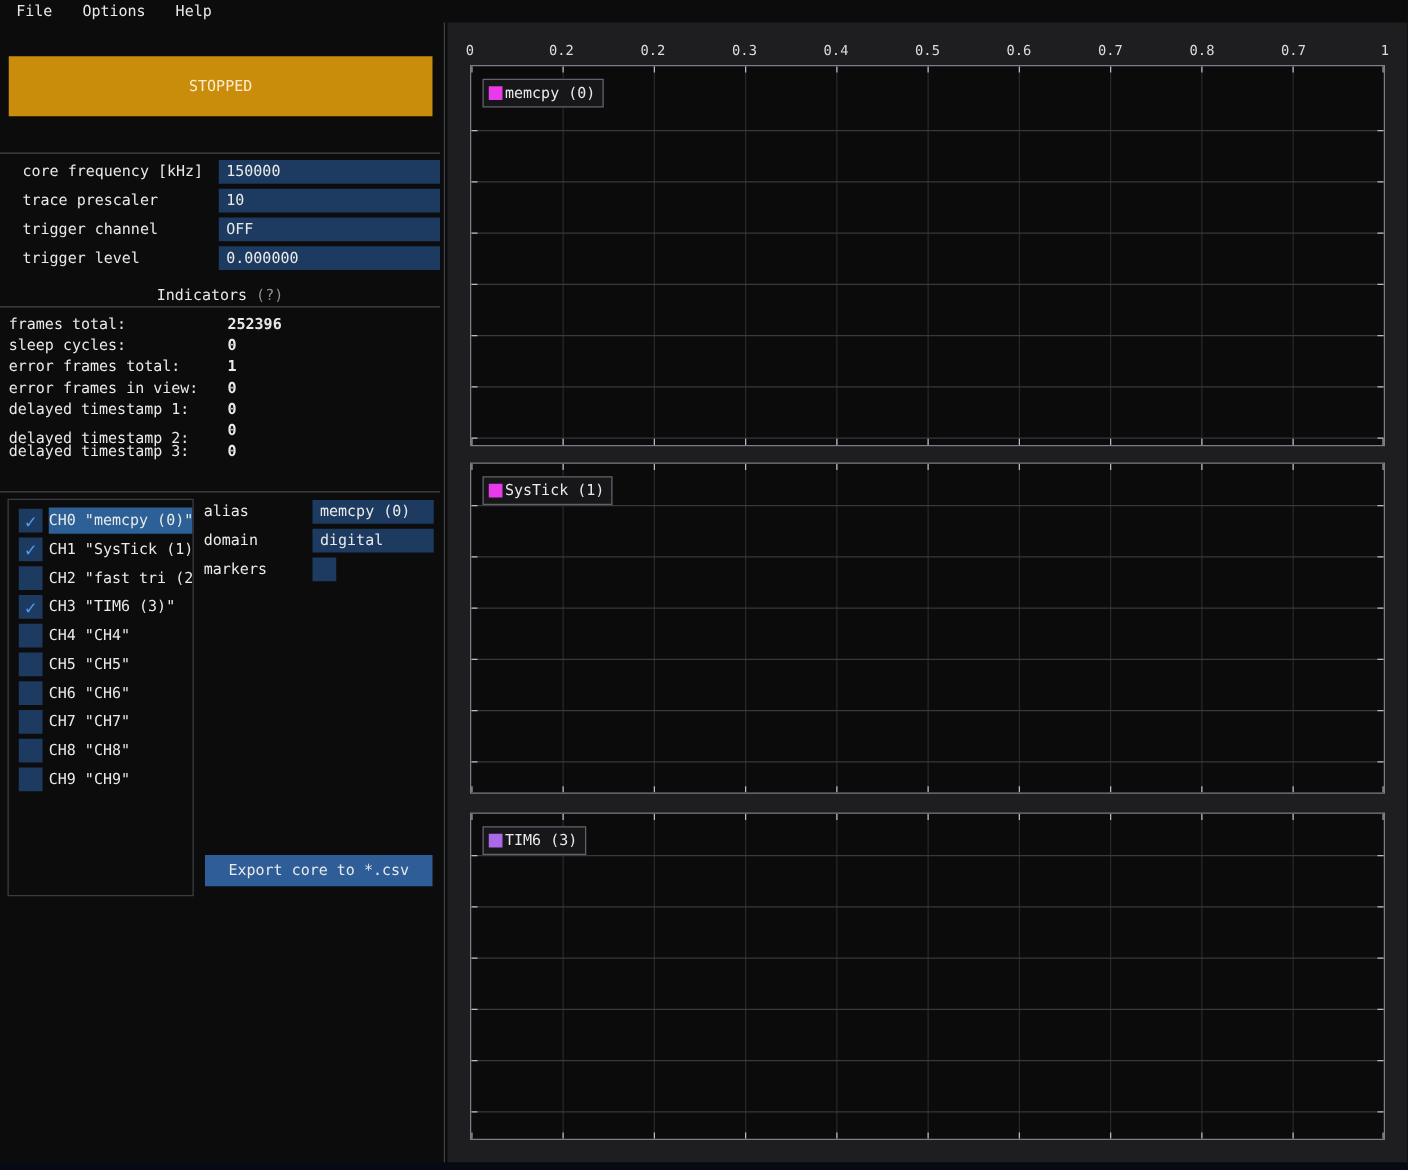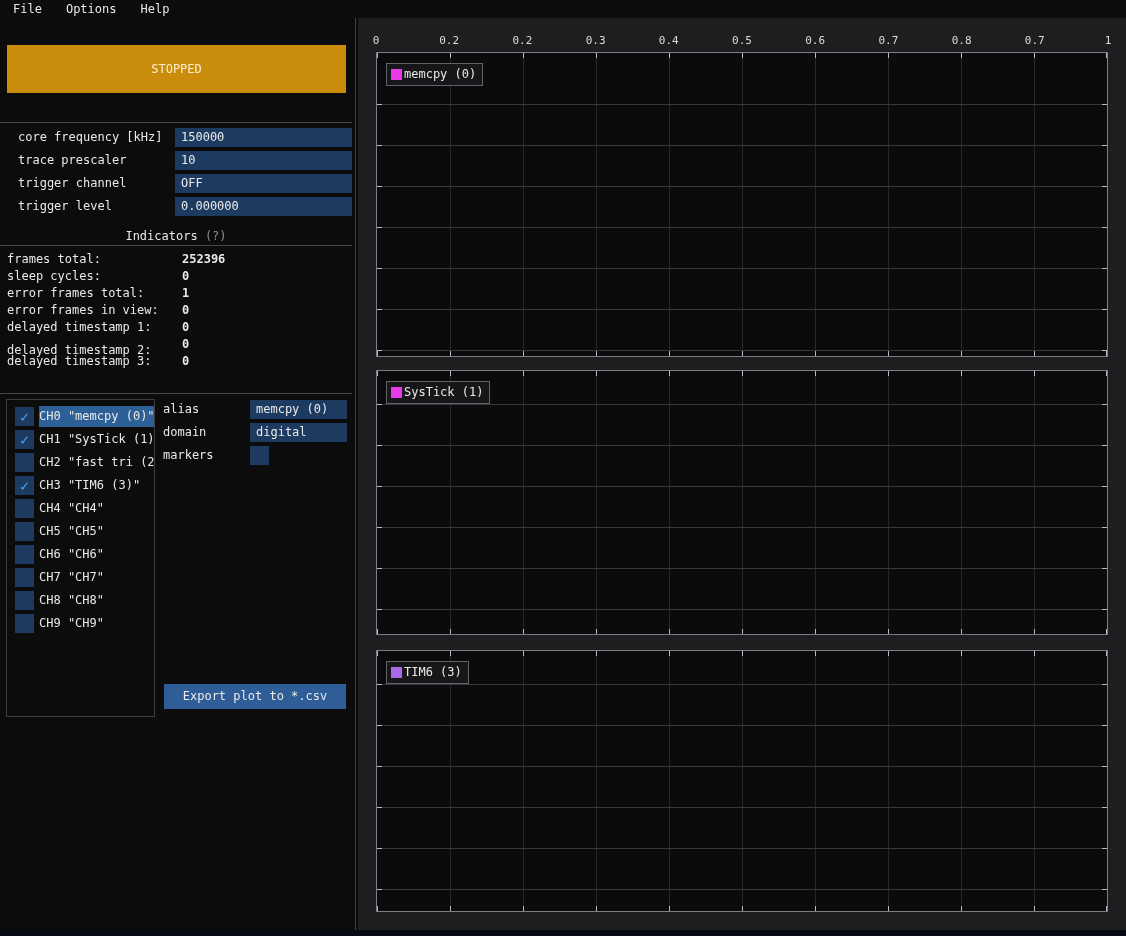--- a/index.html
+++ b/index.html
@@ -191,21 +191,21 @@
       </div>
     </div>
 
     <div class="prop-label" style="top:362px">alias</div>
     <div class="prop-box" style="top:362px">memcpy (0)</div>
     <div class="prop-label" style="top:385px">domain</div>
     <div class="prop-box" style="top:385px">digital</div>
     <div class="prop-label" style="top:408px">markers</div>
     <div class="prop-check" style="top:408px"></div>
 
-    <div class="export-btn">Export plot to *.csv</div>
+    <div class="export-btn">Export core to *.csv</div>
   </div>
 
   <div class="divider"></div>
 
   <div class="plots-panel">
     <div class="axis-row">
       <span class="axis-label" style="left:0%">0</span>
       <span class="axis-label" style="left:10%">0.2</span>
       <span class="axis-label" style="left:20%">0.2</span>
       <span class="axis-label" style="left:30%">0.3</span>

